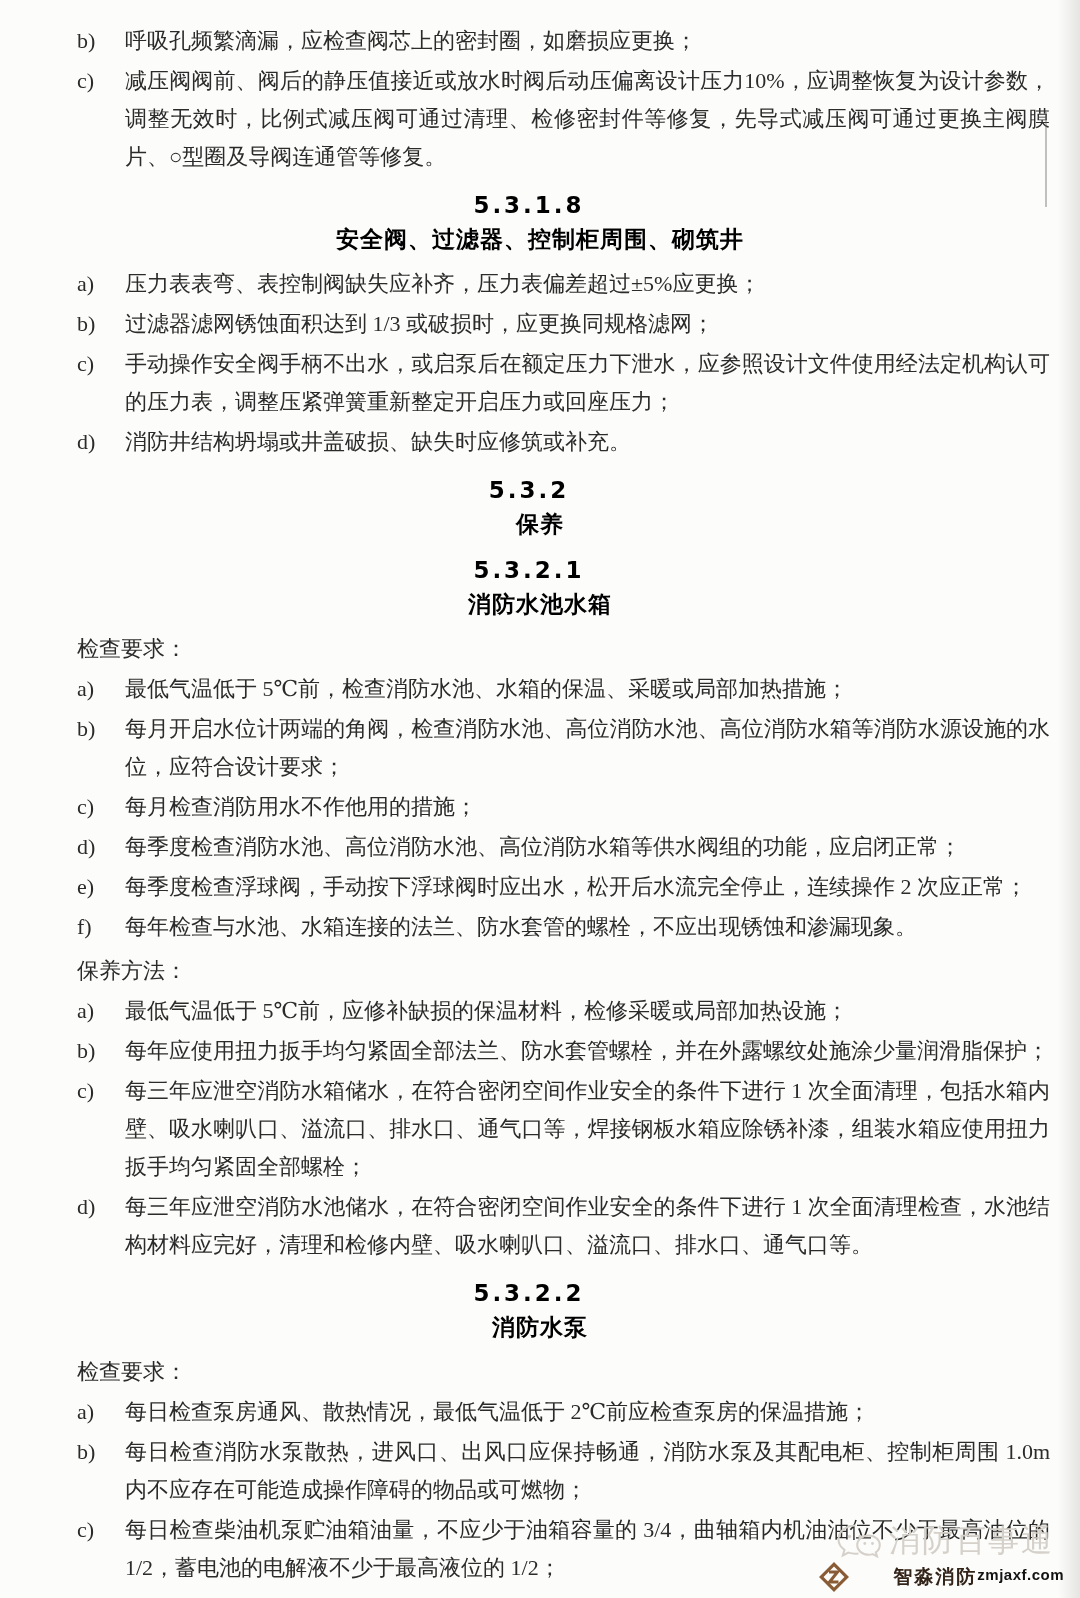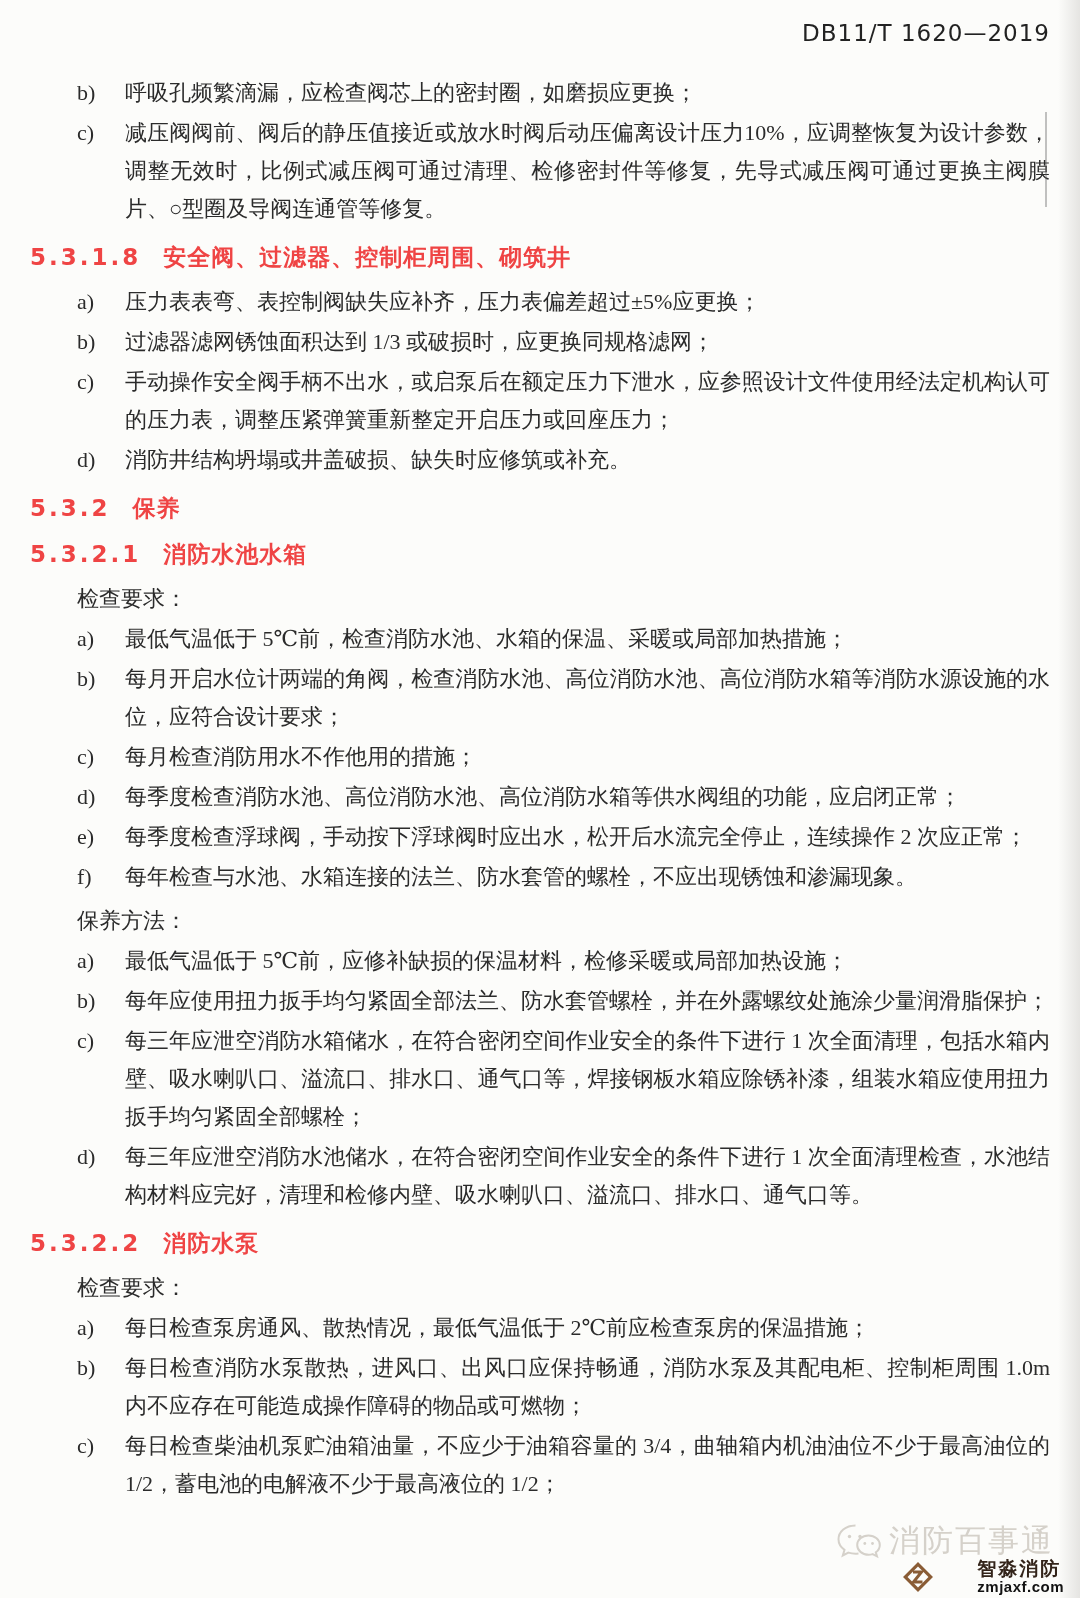--- a/index.html
+++ b/index.html
@@ -43,22 +43,23 @@
     margin:8px 0 2px 47px;
     color:#2b2b2b;
   }
   .heading{
     display:flex;
     align-items:center;
     font-family:"DejaVu Sans","Liberation Sans",sans-serif;
     font-weight:700;
     font-size:23px;
     line-height:34px;
-    color:#ef4444;
+    color:#000000;
     margin:12px 0 9px 0;
+    flex-direction:column;
   }
   .heading .num{
     letter-spacing:3px;
     margin-right:22px;
     white-space:nowrap;
   }
   .heading .title{letter-spacing:1px;}
   
   .wm-brand{
     position:absolute;
@@ -68,21 +69,21 @@
     font-size:31px;
     letter-spacing:2px;
     font-family:"Liberation Serif","DejaVu Serif",serif;
     user-select:none;
   }
   .wm-logo{
     position:absolute;
     right:16px;bottom:3px;
     display:flex;align-items:center;gap:5px;
   }
-  .wm-logo-textcol{display:flex;flex-direction:column;line-height:1.05;margin-left:36px;}
+  .wm-logo-textcol{display:flex;flex-direction:row;line-height:1.05;margin-left:36px;}
   .wm-logo-name{
     font-family:"DejaVu Sans","Liberation Sans",sans-serif;
     font-weight:700;font-size:19px;color:#33241a;letter-spacing:2px;
   }
   .wm-logo-site{
     font-family:Liberation Sans, sans-serif;
     font-weight:700;font-size:15px;color:#121212;letter-spacing:0.5px;
   }
   
   .edge-shadow{
@@ -94,21 +95,20 @@
     position:absolute;left:1045px;top:112px;width:2px;height:95px;
     background:rgba(95,95,95,0.38);
     pointer-events:none;
   }
 </style>
 </head>
 <body>
 
 <div class="page">
 
-  <div class="doc-number">DB11/T 1620—2019</div>
 
   <div class="body-text">
 
     <div class="item">
       <span class="marker">b)</span>
       <div class="text">呼吸孔频繁滴漏，应检查阀芯上的密封圈，如磨损应更换；</div>
     </div>
     <div class="item">
       <span class="marker">c)</span>
       <div class="text">减压阀阀前、阀后的静压值接近或放水时阀后动压偏离设计压力10%，应调整恢复为设计参数，调整无效时，比例式减压阀可通过清理、检修密封件等修复，先导式减压阀可通过更换主阀膜片、○型圈及导阀连通管等修复。</div>

